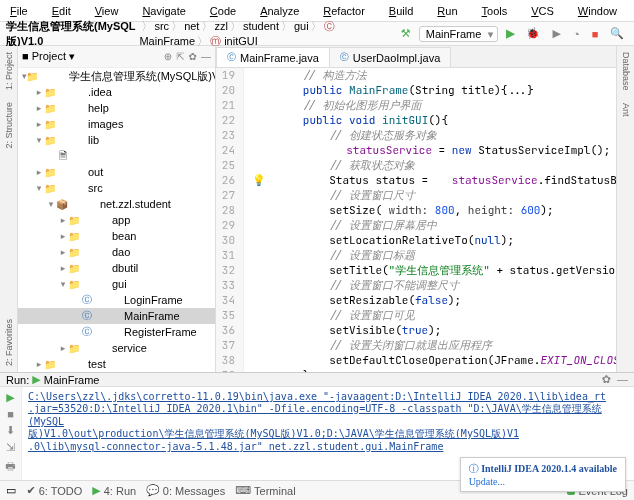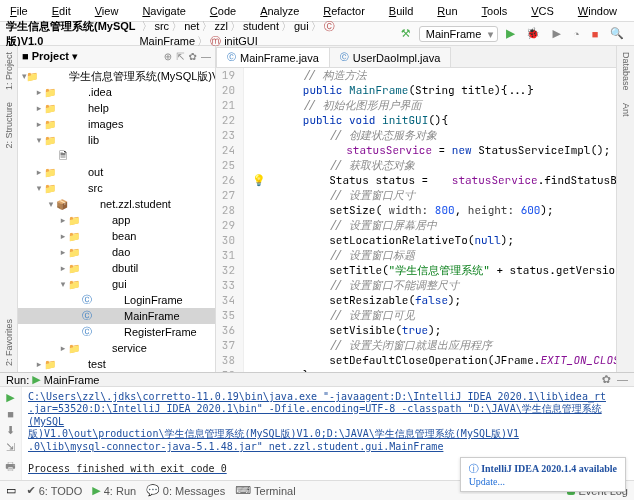--- a/index.html
+++ b/index.html
@@ -22,21 +22,21 @@
 .hammer { color: #4caf50; }
 .combo { border: 1px solid #ccc; padding: 1px 16px 1px 6px; border-radius: 3px; font-size: 11px; position: relative; background:#fff; }
 .combo:after { content: "▾"; position: absolute; right: 4px; color: #888; }
 .mainrow { flex: 1; display: flex; min-height: 0; }
 .leftstrip { width: 18px; background: #f2f2f2; border-right: 1px solid #ddd; display: flex; flex-direction: column; align-items: center; font-size: 9px; color: #666; }
 .leftstrip .vtab { writing-mode: vertical-rl; transform: rotate(180deg); padding: 6px 1px; }
 .rightstrip { width: 18px; background: #f2f2f2; border-left: 1px solid #ddd; display:flex; flex-direction:column; align-items:center; font-size:9px; color:#666; }
 .rightstrip .vtab { writing-mode: vertical-rl; padding: 6px 1px; }
 .projectpane { width: 198px; border-right: 1px solid #ddd; display: flex; flex-direction: column; background: #fff; }
 .projhdr { height: 22px; display: flex; align-items: center; padding: 0 4px; border-bottom: 1px solid #eee; background:#f7f7f7; }
-.projhdr .lab { font-weight: bold; font-size: 11px; }
+.projhdr .lab { font-weight: normal; font-size: 11px; }
 .projhdr .icons { margin-left: auto; display: flex; gap: 4px; color: #888; font-size: 10px; }
 .tree { overflow: auto; flex: 1; font-size: 11px; }
 .tree .node { display: flex; align-items: center; height: 16px; white-space: nowrap; }
 .tree .tw { width: 10px; text-align: center; color: #888; font-size: 9px; }
 .tree .ic { width: 14px; text-align: center; font-size: 10px; }
 .tree .lbl { padding-left: 2px; margin-left: 28px; }
 .tree .sel { background: #d5d5d5; }
 .folder { color: #b58900; }
 .srcfolder { color: #3b7fc4; }
 .cls { color: #3b7fc4; }
@@ -292,21 +292,20 @@
       <span style="color:#e74c3c">🗑</span>
     </div>
     <div class="runout">
       <div id="runlines">
           <div>C:\Users\zzl\.jdks\corretto-11.0.19\bin\java.exe "-javaagent:D:\IntelliJ IDEA 2020.1\lib\idea_rt</div>
           <div>.jar=53520:D:\IntelliJ IDEA 2020.1\bin" -Dfile.encoding=UTF-8 -classpath "D:\JAVA\学生信息管理系统(MySQL</div>
           <div>版)V1.0\out\production\学生信息管理系统(MySQL版)V1.0;D:\JAVA\学生信息管理系统(MySQL版)V1</div>
           <div>.0\lib\mysql-connector-java-5.1.48.jar" net.zzl.student.gui.MainFrame</div>
         </div>
       <br>
-      <div class="exit">Process finished with exit code 0</div>
       <div class="notif">
         <span style="color:#2470d8">ⓘ</span>
         <span class="ttl">IntelliJ IDEA 2020.1.4 available</span><br>
         <span class="lnk">Update...</span>
       </div>
     </div>
   </div>
 </div>
 
 <div class="statusbar">

